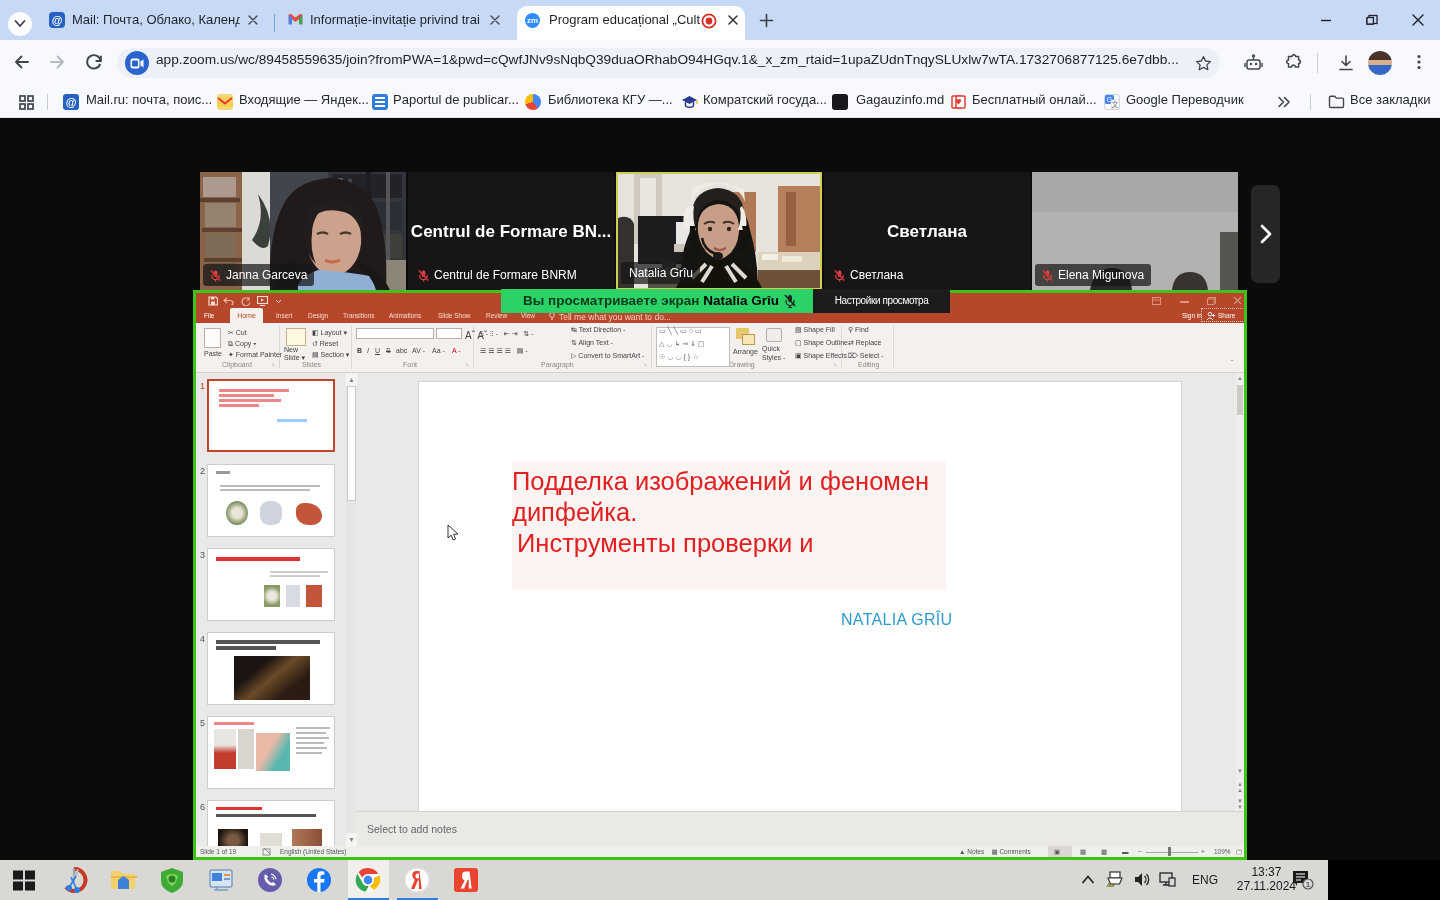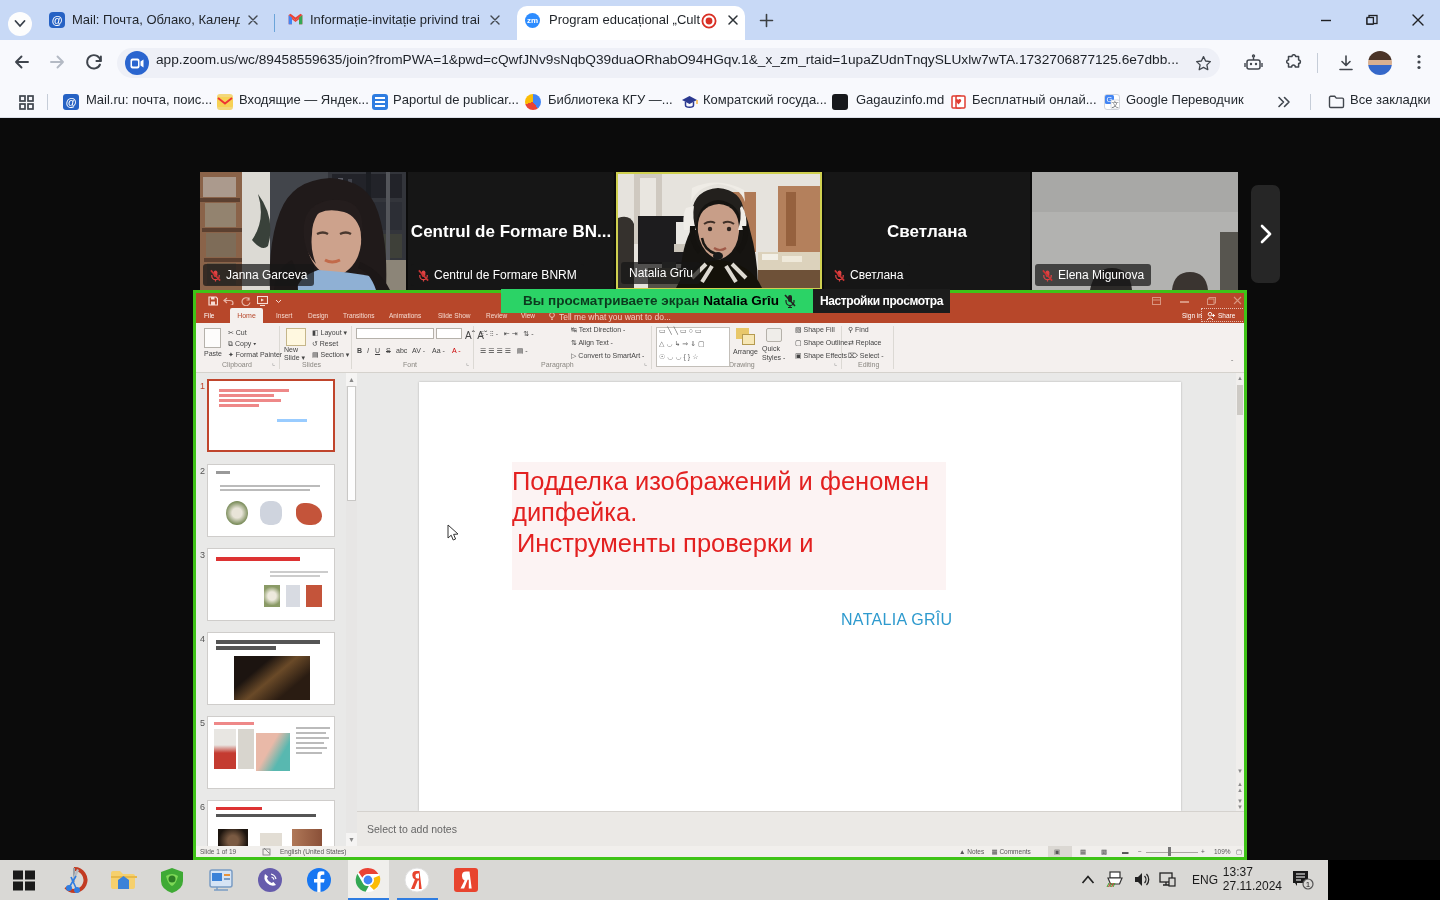--- a/index.html
+++ b/index.html
@@ -52,21 +52,21 @@
 #slide { position:absolute; left:62px; top:9px; width:762px; height:429px; background:#fff; box-shadow:0 0 2px rgba(0,0,0,0.25); }
 #titlebox { position:absolute; left:93px; top:80px; width:434px; height:128px; background:#fcf3f3; }
 #titlebox div { font-size:25.5px; line-height:31px; color:#e32020; white-space:nowrap; }
 #subt { position:absolute; left:422px; top:229px; font-size:16px; color:#2e9ace; letter-spacing:0.3px; }
 
 #pnotes { position:absolute; left:161px; top:518px; width:887px; height:35px; background:#ebe9e6; border-top:1px solid #d5d2ce; }
 #pstatus { position:absolute; left:0; top:553px; width:1048px; height:11px; background:#f1efec; font-size:6.5px; color:#565656; }
 
 #sharebar { left:501px; top:289px; height:24px; }
 #sharebar .grn { position:absolute; left:0; top:0; width:312px; height:24px; background:#2bd366; color:#0e2b14; font-weight:bold; font-size:13.5px; line-height:24px; white-space:nowrap; }
-#sharebar .blk { position:absolute; left:312px; top:0; width:137px; height:24px; background:#1c1c1c; color:#fff; font-weight:bold; font-size:12px; letter-spacing:-0.4px; line-height:24px; text-align:center; white-space:nowrap; overflow:hidden; }
+#sharebar .blk { position:absolute; left:312px; top:0; width:137px; height:24px; background:#1c1c1c; color:#fff; font-weight:normal; font-size:10px; letter-spacing:-0.4px; line-height:24px; text-align:center; white-space:nowrap; overflow:hidden; }
 
 
 #taskbar { left:0; top:860px; width:1328px; height:40px; background:#d9d8d5; }
 .tbi { position:absolute; top:6px; width:28px; height:28px; }
 #tray { position:absolute; right:0; top:0; height:40px; font-size:11px; color:#1a1a1a; }
 </style>
 </head>
 <body>
 
 <div class="abs" id="tabstrip">
@@ -688,21 +688,21 @@
     <svg style="position:absolute;right:178px;top:12px" width="16" height="15" viewBox="0 0 16 15">
         <path d="M1 5 h3 l4 -4 v13 l-4 -4 H1 Z" fill="#222"></path>
         <path d="M10.5 4 a5 5 0 0 1 0 7 M12.5 2 a8 8 0 0 1 0 11" stroke="#222" stroke-width="1.3" fill="none"></path>
       </svg>
     <svg style="position:absolute;right:152px;top:12px" width="17" height="15" viewBox="0 0 17 15">
         <rect x="1" y="1" width="12" height="9" fill="none" stroke="#222" stroke-width="1.3"></rect>
         <path d="M7 10 v3 M4 13 h6" stroke="#222" stroke-width="1.3"></path>
         <rect x="10" y="6" width="6" height="8" fill="#d9d8d5" stroke="#222" stroke-width="1.2"></rect>
       </svg>
     <div style="position:absolute;right:110px;top:13px;font-size:12px;">ENG</div>
-    <div style="position:absolute;right:46px;top:5px;font-size:12px;text-align:left;">13:37<br>27.11.2024</div>
+    <div style="position:absolute;right:32px;top:5px;font-size:12px;text-align:center;">13:37<br>27.11.2024</div>
     <svg style="position:absolute;right:14px;top:10px" width="22" height="20" viewBox="0 0 22 20">
         <rect x="1" y="1" width="15" height="12" fill="#1a1a1a"></rect>
         <path d="M4 4 h9 M4 7 h9 M4 10 h5" stroke="#fff" stroke-width="1.2"></path>
         <path d="M3 13 l2 3 v-3" fill="#1a1a1a"></path>
         <circle cx="16" cy="14" r="5" fill="#d9d8d5" stroke="#555" stroke-width="1.2"></circle>
         <text x="16" y="17" font-size="8" text-anchor="middle" fill="#222" font-family="Liberation Sans">1</text>
       </svg>
   </div>
 </div>
 

